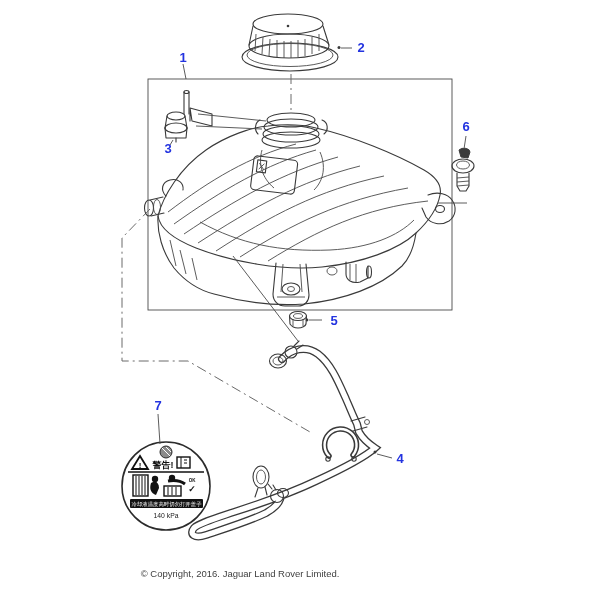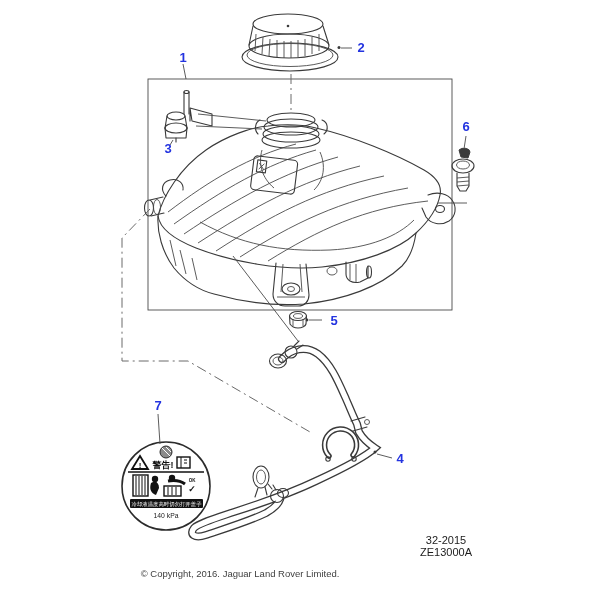--- a/index.html
+++ b/index.html
@@ -186,19 +186,15 @@
 
   <text x="183" y="62" class="callout">1</text>
   <text x="361" y="52" class="callout">2</text>
   <text x="168" y="153" class="callout">3</text>
   <text x="400" y="463" class="callout">4</text>
   <text x="334" y="325" class="callout">5</text>
   <text x="466" y="131" class="callout">6</text>
   <text x="158" y="410" class="callout">7</text>
 </svg>
 
-  <div class="codes">
-    <div>32-2015</div>
-    <div>ZE13000A</div>
-  </div>
 
   <div class="copyright">© Copyright, 2016. Jaguar Land Rover Limited.</div>
 </div>
 
 </body></html>

